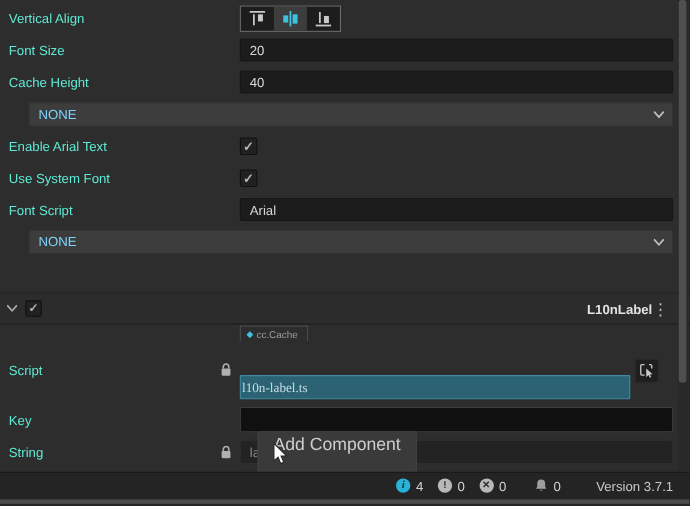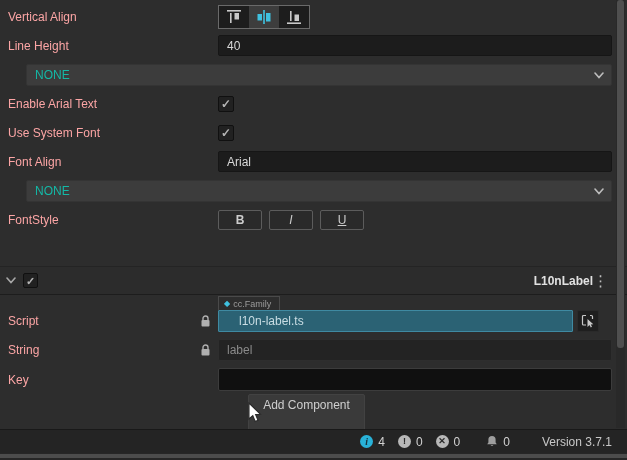--- a/index.html
+++ b/index.html
@@ -5,31 +5,31 @@
   * { margin:0; padding:0; box-sizing:border-box; }
   html,body { background:#1e1e1e; }
   body { font-family:"Liberation Sans", sans-serif; }
   .panel {
     position:relative; width:627px; height:460px;
     background:#2d2d2d; overflow:hidden;
   }
   
   .rows { position:absolute; top:2px; left:0; right:0; }
   .prop-row { display:flex; align-items:center; height:29px; padding-left:8px; }
-  .prop-label { flex:none; width:192px; font-size:12px; color:#fca5a5; }
+  .prop-label { flex:none; width:192px; font-size:12px; color:#5eead4; }
   .lock-slot { flex:none; width:18px; display:flex; align-items:center; }
   .prop-control { flex:1; margin-right:15px; display:flex; align-items:center; position:relative; }
   .text-input {
     width:100%; height:21px; background:#1c1c1c; border:1px solid #161616;
     border-radius:2px; color:#d8d8d8; font-size:12px; padding:0 8px;
     font-family:"Liberation Sans", sans-serif; outline:none;
   }
   .select {
     width:100%; height:22px; background:#3c3c3c; border:1px solid #343434; border-radius:2px;
-    color:#14b8a6; font-size:12px; display:flex; align-items:center; padding:0 8px;
+    color:#7dd3fc; font-size:12px; display:flex; align-items:center; padding:0 8px;
     position:relative; cursor:default;
   }
   .select .chev { position:absolute; right:7px; top:7px; }
   .checkbox {
     width:16px; height:16px; background:#212121; border:1px solid #101010; border-radius:2px;
     color:#b5b5b5; font-size:12px; font-weight:bold; line-height:14px;
     display:flex; align-items:center; justify-content:center;
   }
   
   .align-group { display:flex; border:1px solid #6a6a6a; background:#1d1d1d; }
@@ -59,22 +59,22 @@
   .l10n-row { display:flex; align-items:center; padding-left:8px; margin-bottom:7px; }
   .script-tag {
     position:absolute; top:-14px; left:0; height:14px;
     background:#2d2d2d; border:1px solid #4a4a4a; border-bottom:none;
     display:flex; align-items:center; gap:3px; padding:0 8px 0 5px;
     font-size:9px; color:#9c9c9c;
   }
   .script-tag .diamond { color:#3fc1e0; font-size:8px; line-height:8px; }
   .script-input {
     flex:1; height:22px; background:#2b6274; border:1px solid #3f8aa2; border-radius:1px;
-    color:#c9dde4; font-size:12px; padding:0 20px;
-    font-family:Liberation Sans, sans-serif; outline:none;
+    color:#c9dde4; font-size:12px; padding:0 1px;
+    font-family:Liberation Serif, serif; outline:none;margin-top:31px;
   }
   .picker-btn {
     flex:none; width:22px; height:22px; margin-left:4px; margin-right:13px;
     background:#1f1f1f; border:1px solid #2a2a2a; border-radius:2px;
     display:flex; align-items:center; justify-content:center; cursor:pointer;
   }
   .string-input {
     flex:1; height:22px; background:#232323; border:1px solid #2e2e2e; border-radius:2px;
     color:#8a8a8a; font-size:12px; padding:0 8px; margin-right:15px;
     font-family:"Liberation Sans", sans-serif; outline:none;
@@ -82,21 +82,21 @@
   .key-input {
     flex:1; height:23px; background:#101010; border:1px solid #3c3c3c; border-radius:2px;
     color:#d0d0d0; font-size:12px; padding:0 8px; margin-right:15px;
     font-family:"Liberation Sans", sans-serif; outline:none;
   }
   
   .add-row { position:absolute; top:399px; left:0; right:14px; height:29px;
     display:flex; align-items:center; justify-content:center; }
   .add-btn {
     background:#3a3a3a; border:1px solid #424242; border-radius:2px;
-    color:#cfcfcf; font-size:12px; padding:3px 14px 20px; cursor:pointer;
+    color:#cfcfcf; font-size:16px; padding:3px 14px 20px; cursor:pointer;
   }
   
   .statusbar {
     position:absolute; top:429px; left:0; right:0; height:24px;
     background:#242424; border-top:1px solid #191919;
     display:flex; align-items:center; justify-content:flex-end; padding-right:15px;
   }
   .status-item { display:flex; align-items:center; gap:5px; margin-left:13px; }
   .status-item .count { color:#d2d2d2; font-size:12px; }
   .circle-icon {
@@ -146,23 +146,30 @@
             <svg width="20" height="20" viewBox="0 0 20 20">
               <rect x="3" y="15.4" width="14" height="1.6" fill="#c9c9c9"></rect>
               <rect x="6" y="4" width="1.6" height="10" fill="#c9c9c9"></rect>
               <rect x="10.5" y="7.5" width="4.5" height="6.5" fill="#c9c9c9"></rect>
             </svg>
           </div>
         </div>
       </div>
     </div>
 
-
-    <div class="prop-row">
-      <div class="prop-label">Line Height</div>
+    <div class="prop-row">
+      <div class="prop-label">Font Size</div>
+      <div class="lock-slot"></div>
+      <div class="prop-control">
+        <input class="text-input" value="20" style="">
+      </div>
+    </div>
+
+    <div class="prop-row">
+      <div class="prop-label">Cache Height</div>
       <div class="lock-slot"></div>
       <div class="prop-control">
         <input class="text-input" value="40" style="">
       </div>
     </div>
 
     <div class="prop-row">
       <div class="lock-slot"></div>
       <div class="prop-control">
         <div class="select">
@@ -188,54 +195,39 @@
       <div class="prop-label">Use System Font</div>
       <div class="lock-slot"></div>
       <div class="prop-control">
         <div class="checkbox">
           <span>✓</span>
         </div>
       </div>
     </div>
 
     <div class="prop-row">
-      <div class="prop-label">Font Align</div>
+      <div class="prop-label">Font Script</div>
       <div class="lock-slot"></div>
       <div class="prop-control">
         <input class="text-input" value="Arial" style="">
       </div>
     </div>
 
     <div class="prop-row">
       <div class="lock-slot"></div>
       <div class="prop-control">
         <div class="select">
           <span>NONE</span>
           <svg class="chev" width="10" height="7" viewBox="0 0 10 7">
             <path d="M1 1 L5 5.5 L9 1" stroke="#bdbdbd" stroke-width="1.6" fill="none" stroke-linecap="round"></path>
           </svg>
         </div>
       </div>
     </div>
 
-    <div class="prop-row">
-      <div class="prop-label">FontStyle</div>
-      <div class="lock-slot"></div>
-      <div class="prop-control">
-        <div class="style-btn b">
-          <span>B</span>
-        </div>
-        <div class="style-btn i">
-          <span>I</span>
-        </div>
-        <div class="style-btn u">
-          <span>U</span>
-        </div>
-      </div>
-    </div>
   </div>
 
   <div class="section-header">
     <svg width="10" height="7" viewBox="0 0 10 7">
       <path d="M1 1 L5 5.5 L9 1" stroke="#a8a8a8" stroke-width="1.6" fill="none" stroke-linecap="round"></path>
     </svg>
     <div class="checkbox">
       <span>✓</span>
     </div>
     <div class="title">L10nLabel</div>
@@ -248,52 +240,52 @@
       <div class="prop-label">Script</div>
       <div class="lock-slot">
         <svg width="11" height="13" viewBox="0 0 11 13">
           <path d="M3 5 V3.5 a2.5 2.5 0 0 1 5 0 V5" stroke="#b0b0b0" stroke-width="1.4" fill="none"></path>
           <rect x="1.5" y="5" width="8" height="6.5" rx="1" fill="#b0b0b0"></rect>
         </svg>
       </div>
       <div class="prop-control">
         <div class="script-tag">
           <span class="diamond">◆</span>
-          <span>cc.Family</span>
+          <span>cc.Cache</span>
         </div>
         <input class="script-input" value="l10n-label.ts" style="">
         <div class="picker-btn">
           <svg width="14" height="14" viewBox="0 0 14 14">
             <path d="M5 1.5 H2.5 a1 1 0 0 0 -1 1 V10 a1 1 0 0 0 1 1 H5 M9 1.5 h1.5 a1 1 0 0 1 1 1 V5" stroke="#c9c9c9" stroke-width="1.2" fill="none"></path>
             <path d="M6.5 5 L6.5 13 L8.5 11 L9.8 13.5 L11 12.8 L9.8 10.4 L12.3 10.2 Z" fill="#c9c9c9"></path>
           </svg>
         </div>
+      </div>
+    </div>
+
+    <div class="l10n-row">
+      <div class="prop-label">Key</div>
+      <div class="lock-slot"></div>
+      <div class="prop-control" style="margin-right:0;">
+        <input class="key-input" value="" style="">
       </div>
     </div>
 
     <div class="l10n-row">
       <div class="prop-label">String</div>
       <div class="lock-slot">
         <svg width="11" height="13" viewBox="0 0 11 13">
           <path d="M3 5 V3.5 a2.5 2.5 0 0 1 5 0 V5" stroke="#b0b0b0" stroke-width="1.4" fill="none"></path>
           <rect x="1.5" y="5" width="8" height="6.5" rx="1" fill="#b0b0b0"></rect>
         </svg>
       </div>
       <div class="prop-control" style="margin-right:0;">
         <input class="string-input" readonly="" value="label" style="">
       </div>
     </div>
-
-    <div class="l10n-row">
-      <div class="prop-label">Key</div>
-      <div class="lock-slot"></div>
-      <div class="prop-control" style="margin-right:0;">
-        <input class="key-input" value="" style="">
-      </div>
-    </div>
   </div>
 
   <div class="add-row">
     <div class="add-btn">
       <span>Add Component</span>
     </div>
   </div>
 
   <div class="statusbar">
     <div class="status-item">

